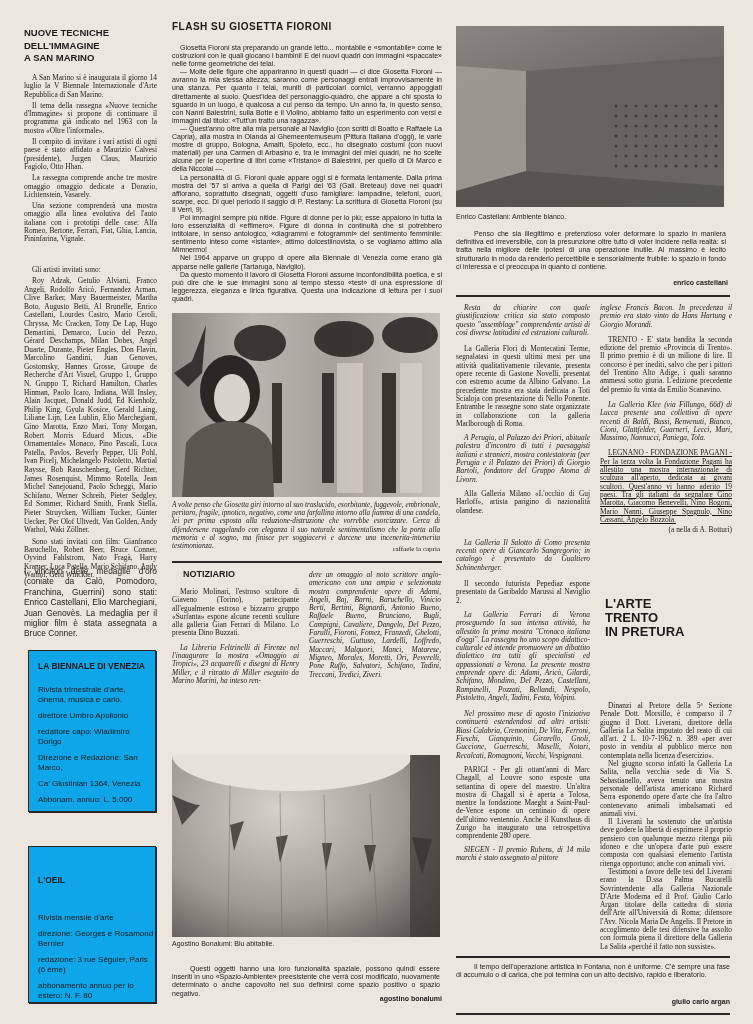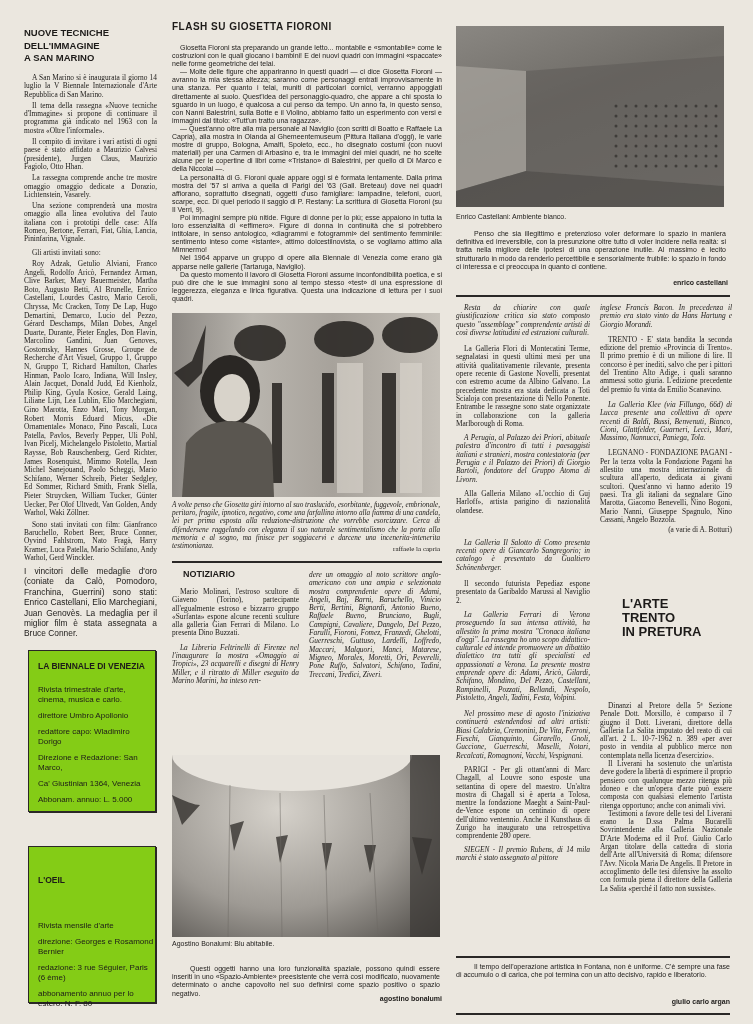--- a/index.html
+++ b/index.html
@@ -3,21 +3,21 @@
 <meta charset="utf-8">
 <style>
   html, body { margin:0; padding:0; }
   body { width:753px; height:1024px; background:#ebe7df; position:relative; overflow:hidden; color:#1d1b19; }
   .abs { position:absolute; }
   .serif { font-family:"Liberation Serif", serif; }
   .sans { font-family:"Liberation Sans", sans-serif; }
   .p { font-size:7.4px; line-height:8.3px; text-align:justify; margin:0 0 3px 0; text-indent:8px; }
   .it { font-style:italic; }
   .rule { position:absolute; height:0; border-top:2px solid #2a2826; }
-  .box { position:absolute; border:1.5px solid #2a2826; box-shadow:1px 1px 0 #2a2826; background:#84cc16; }
+  .box { position:absolute; border:1.5px solid #2a2826; box-shadow:1px 1px 0 #2a2826; background:#0ea5e9; }
   .box .t { font-family:"Liberation Sans", sans-serif; font-weight:bold; font-size:8.5px; margin:0 0 14px 0; }
   .box .l { font-family:"Liberation Sans", sans-serif; font-size:8px; line-height:10px; margin:0 0 6px 0; }
   .photo { position:absolute; overflow:hidden; }
   .caption { font-size:7.2px; line-height:8.2px; }
   .sig { font-family:"Liberation Sans", sans-serif; font-weight:bold; font-size:7px; text-align:right; }
 </style>
 </head>
 <body>
 
 <div class="abs sans" style="left:24px; top:27px; width:140px; font-weight:bold; font-size:9.5px; line-height:12.5px;">
@@ -25,39 +25,39 @@
   <div>DELL'IMMAGINE</div>
   <div>A SAN MARINO</div>
 </div>
 
 <div class="abs serif" style="left:24px; top:74px; width:133px;">
   <p class="p">A San Marino si è inaugurata il giorno 14 luglio la V Biennale Internazionale d'Arte Repubblica di San Marino.</p>
   <p class="p">Il tema della rassegna «Nuove tecniche d'Immagine» si propone di continuare il programma già indicato nel 1963 con la mostra «Oltre l'informale».</p>
   <p class="p">Il compito di invitare i vari artisti di ogni paese è stato affidato a Maurizio Calvesi (presidente), Jurgen Claus, Maurizio Fagiolo, Otto Hhan.</p>
   <p class="p">La rassegna comprende anche tre mostre omaggio omaggio dedicate a Dorazio, Lichtenstein, Vasarely.</p>
   <p class="p">Una sezione comprenderà una mostra omaggio alla linea evolutiva del l'auto italiana con i prototipi delle case: Alfa Romeo, Bertone, Ferrari, Fiat, Ghia, Lancia, Pininfarina, Vignale.</p>
-  <p class="p" style="margin-top:5px;">Gli artisti invitati sono:</p>
+  <p class="p" style="margin-top:22px;">Gli artisti invitati sono:</p>
   <p class="p" style="line-height:8.6px;">Roy Adzak, Getulio Alviani, Franco Angeli, Rodolfo Aricò, Fernandez Arman, Clive Barker, Mary Bauermeister, Martha Boto, Augusto Betti, Al Brunelle, Enrico Castellani, Lourdes Castro, Mario Ceroli, Chryssa, Mc Cracken, Tony De Lap, Hugo Demartini, Demarco, Lucio del Pezzo, Gérard Deschamps, Milan Dobes, Angel Duarte, Durante, Pieter Engles, Don Flavin, Marcolino Gandini, Juan Genoves, Gostomsky, Hannes Grosse, Groupe de Recherche d'Art Visuel, Gruppo 1, Gruppo N, Gruppo T, Richard Hamilton, Charles Hinman, Paolo Icaro, Indiana, Will Insley, Alain Jacquet, Donald Judd, Ed Kienholz, Philip King, Gyula Kosice, Gerald Laing, Liliane Lijn, Lea Lublin, Elio Marchegiani, Gino Marotta, Enzo Mari, Tony Morgan, Robert Morris Eduard Micus, «Die Ornamentale» Monaco, Pino Pascali, Luca Patella, Pavlos, Beverly Pepper, Uli Pohl, Ivan Picelj, Michelangelo Pistoletto, Martial Raysse, Bob Rauschenberg, Gerd Richter, James Rosenquist, Mimmo Rotella, Jean Michel Sanejouand, Paolo Scheggi, Mario Schifano, Werner Schreib, Pieter Sedgley, Ed Sommer, Richard Smith, Frank Stella, Pieter Struycken, William Tucker, Günter Uecker, Per Olof Ultvedt, Van Golden, Andy Warhol, Waki Zöllner.</p>
   <p class="p">Sono stati invitati con film: Gianfranco Baruchello, Robert Beer, Bruce Conner, Oyvind Fahlstrom, Nato Fragà, Harry Kramer, Luca Patella, Mario Schifano, Andy Warhol, Gerd Winckler.</p>
 </div>
 
 <div class="abs sans" style="left:24px; top:566px; width:133px; font-size:8.4px; line-height:10.4px; text-align:justify;">I vincitori delle medaglie d'oro (coniate da Calò, Pomodoro, Franchina, Guerrini) sono stati: Enrico Castellani, Elio Marchegiani, Juan Genovès. La medaglia per il miglior film è stata assegnata a Bruce Conner.</div>
 
 <div class="box" style="left:28px; top:650px; width:128px; height:162px; padding:10px 0 0 9px; box-sizing:border-box;">
   <div class="t">LA BIENNALE DI VENEZIA</div>
   <div class="l">Rivista trimestrale d'arte, cinema, musica e carlo.</div>
   <div class="l">direttore Umbro Apollonio</div>
   <div class="l">redattore capo: Wladimiro Dorigo</div>
   <div class="l">Direzione e Redazione: San Marco,</div>
   <div class="l">Ca' Giustinian 1364, Venezia</div>
   <div class="l">Abbonam. annuo: L. 5.000</div>
 </div>
 
 <div class="box" style="left:28px; top:846px; width:128px; height:157px; padding:28px 0 0 9px; box-sizing:border-box;">
-  <div class="t" style="margin-bottom:36px;">L'OEIL</div>
+  <div class="t" style="margin-bottom:28px;">L'OEIL</div>
   <div class="l">Rivista mensile d'arte</div>
   <div class="l">direzione: Georges e Rosamond Bernier</div>
   <div class="l">redazione: 3 rue Séguier, Paris (6 ème)</div>
   <div class="l">abbonamento annuo per lo estero: N. F. 80</div>
 </div>
 
 <div class="abs sans" style="left:172px; top:21px; width:260px; font-weight:900; font-size:10px; letter-spacing:0.5px;">FLASH SU GIOSETTA FIORONI</div>
 
 <div class="abs sans" style="left:172px; top:44px; width:270px; font-size:7px;">
   <p class="p" style="font-size:7px;line-height:8.1px;margin:0;">Giosetta Fioroni sta preparando un grande letto... montabile e «smontabile» come le costruzioni con le quali giocano i bambini! E dei nuovi quadri con immagini «spaccate» nelle forme geometriche dei telai.</p>
@@ -176,31 +176,32 @@
   <p class="p it" style="margin-bottom:8px;">La Galleria Ferrari di Verona proseguendo la sua intensa attività, ha allestito la prima mostra "Cronaca italiana d'oggi". La rassegna ho uno scopo didattico-culturale ed intende promuovere un dibattito dialettico tra tutti gli specialisti ed appassionati a Verona. La presente mostra emprende opere di: Adami, Aricò, Gilardi, Schifano, Mondino, Del Pezzo, Castellani, Rampinelli, Pozzati, Bellandi, Nespolo, Pistoletto, Angeli, Tadini, Festa, Volpini.</p>
   <p class="p it" style="margin-bottom:6px;">Nel prossimo mese di agosto l'iniziativa continuerà estendendosi ad altri artisti: Biasi Calabria, Cremonini, De Vita, Ferroni, Fieschi, Gianquinto, Girarello, Gnoli, Guccione, Guerreschi, Maselli, Notari, Recalcati, Romagnoni, Vacchi, Vespignani.</p>
   <p class="p" style="margin-bottom:5px;">PARIGI - Per gli ottant'anni di Marc Chagall, al Louvre sono esposte una settantina di opere del maestro. Un'altra mostra di Chagall si è aperta a Tolosa, mentre la fondazione Maeght a Saint-Paul-de-Vence espone un centinaio di opere dell'ultimo ventennio. Anche il Kunsthaus di Zurigo ha inaugurato una retrospettiva comprendente 280 opere.</p>
   <p class="p it">SIEGEN - Il premio Rubens, di 14 mila marchi è stato assegnato al pittore</p>
 </div>
 
 <div class="abs serif" style="left:600px; top:304px; width:132px;">
   <p class="p it" style="text-indent:0; margin-bottom:7px;">inglese Francis Bacon. In precedenza il premio era stato vinto da Hans Hartung e Giorgio Morandi.</p>
   <p class="p" style="margin-bottom:7px;">TRENTO - E' stata bandita la seconda edizione del premio «Provincia di Trento». Il primo premio è di un milione di lire. Il concorso è per inediti, salvo che per i pittori del Trentino Alto Adige, i quali saranno ammessi sotto giuria. L'edizione precedente del premio fu vinta da Emilio Scanavino.</p>
   <p class="p it" style="margin-bottom:7px;">La Galleria Klee (via Fillungo, 66d) di Lucca presente una collettiva di opere recenti di Baldi, Bussi, Benvenuti, Bianco, Cioni, Glattfelder, Guarneri, Lecci, Mari, Massimo, Nannucci, Paniega, Tola.</p>
-  <p class="p" style="margin-bottom:1px;">LEGNANO - FONDAZIONE PAGANI - Per la terza volta la Fondazione Pagani ha allestito una mostra internazionale di scultura all'aperto, dedicata ai givani scultori. Quest'anno vi hanno aderito 19 paesi. Tra gli italiani da segnalare Gino Marotta, Giacomo Benevelli, Nino Bogoni, Mario Nanni, Giuseppe Spagnulo, Nino Cassani, Angelo Bozzola.</p>
-  <div style="text-align:right; font-size:7.4px;">(a varie di A. Botturi)</div>
-</div>
-
-<div class="abs sans" style="left:622px; top:597px; font-weight:bold; font-size:13px; line-height:14px;">
+  <p class="p" style="margin-bottom:1px;text-decoration:underline;">LEGNANO - FONDAZIONE PAGANI - Per la terza volta la Fondazione Pagani ha allestito una mostra internazionale di scultura all'aperto, dedicata ai givani scultori. Quest'anno vi hanno aderito 19 paesi. Tra gli italiani da segnalare Gino Marotta, Giacomo Benevelli, Nino Bogoni, Mario Nanni, Giuseppe Spagnulo, Nino Cassani, Angelo Bozzola.</p>
+  <div style="text-align:right; font-size:7.4px;">(a nella di A. Botturi)</div>
+</div>
+
+<div class="abs sans" style="left:605px; top:597px; font-weight:bold; font-size:13px; line-height:14px;">
   <div>L'ARTE</div>
   <div>TRENTO</div>
   <div>IN PRETURA</div>
 </div>
 <div class="abs serif" style="left:600px; top:654px; width:132px;margin-top:48px;">
   <p class="p" style="margin:0;">Dinanzi al Pretore della 5ª Sezione Penale Dott. Morsillo, è comparso il 7 giugno il Dott. Liverani, direttore della Galleria La Salita imputato del reato di cui all'art. 2 L. 10-7-1962 n. 389 «per aver posto in vendita al pubblico merce non contemplata nella licenza d'esercizio».</p>
+  <p class="p" style="margin:0;">Nel giugno scorso infatti la Galleria La Salita, nella vecchia sede di Via S. Sebastianello, aveva tenuto una mostra personale dell'artista americano Richard Serra esponendo opere d'arte che fra l'altro contenevano animali imbalsamati ed animali vivi.</p>
   <p class="p" style="margin:0;">Il Liverani ha sostenuto che un'artista deve godere la libertà di esprimere il proprio pensiero con qualunque mezzo ritenga più idoneo e che un'opera d'arte può essere composta con qualsiasi elemento l'artista ritenga opportuno; anche con animali vivi.</p>
   <p class="p" style="margin:0;">Testimoni a favore delle tesi del Liverani erano la D.ssa Palma Bucarelli Sovrintendente alla Galleria Nazionale D'Arte Moderna ed il Prof. Giulio Carlo Argan titolare della cattedra di storia dell'Arte all'Università di Roma; difensore l'Avv. Nicola Maria De Angelis. Il Pretore in accoglimento delle tesi difensive ha assolto con formula piena il direttore della Galleria La Salita «perché il fatto non sussiste».</p>
 </div>
 
 <div class="rule" style="left:456px; top:956px; width:274px;"></div>
 <div class="abs sans" style="left:456px; top:963px; width:274px; font-size:7px; line-height:8.2px; text-align:justify; text-indent:18px;">Il tempo dell'operazione artistica in Fontana, non è uniforme. C'è sempre una fase di accumulo o di carica, che poi termina con un atto decisivo, rapido e liberatorio.</div>
 <div class="abs sig" style="left:600px; top:998px; width:130px;">giulio carlo argan</div>
 <div class="rule" style="left:456px; top:1013px; width:274px;"></div>
 
 </body></html>

